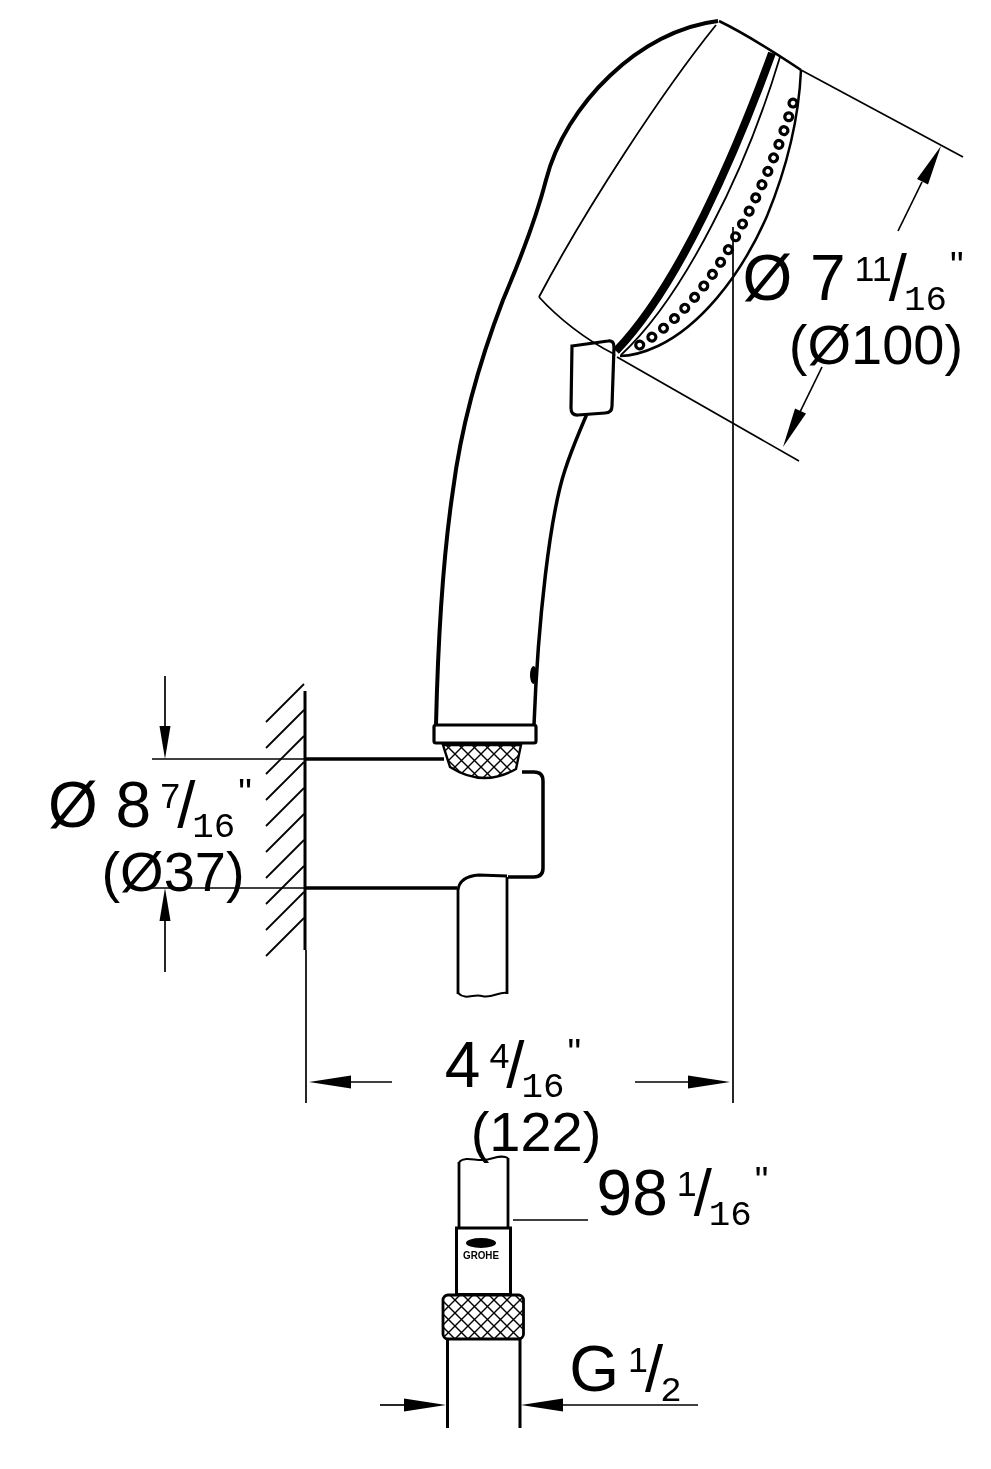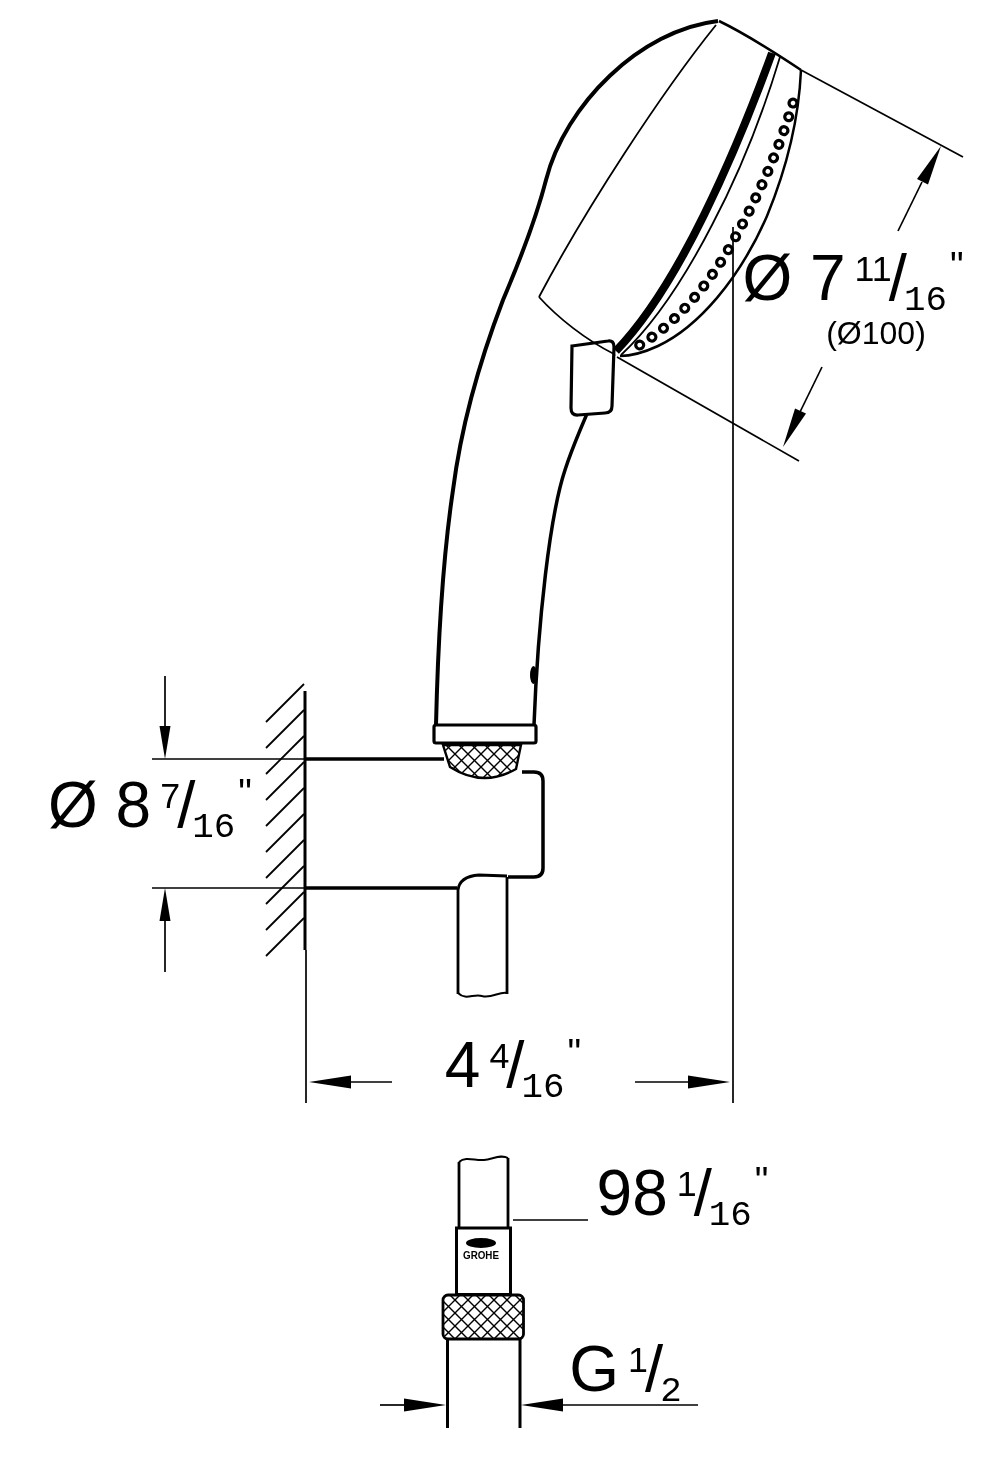--- a/index.html
+++ b/index.html
@@ -1,21 +1,21 @@
 <!DOCTYPE html>
 <html><head>
 <meta charset="utf-8">
 <style>
   html,body{margin:0;padding:0;background:#fff;}
   .stage{position:relative;width:991px;height:1469px;background:#fff;overflow:hidden;
          font-family:"Liberation Sans", sans-serif;color:#000;}
   .art{position:absolute;left:0;top:0;}
   .dim{position:absolute;text-align:center;line-height:1;color:#000;}
   .dim-line1{font-size:64px;white-space:nowrap;letter-spacing:0;}
-  .dim-line2{font-size:32px;margin-top:-2px;white-space:nowrap;padding-left:46px;}
+  .dim-line2{font-size:56px;margin-top:-2px;white-space:nowrap;padding-left:46px;}
   .frac{margin-left:9px;}
   .fsup{font-size:0.56em;vertical-align:0.52em;}
   .fsub{font-size:0.56em;vertical-align:-0.28em;font-family:Liberation Mono, monospace;}
   .fslash{font-size:1.02em;margin:0 -3px;}
   .inch{font-size:0.6em;vertical-align:0.55em;margin-left:3px;}
 </style>
 </head>
 <body>
 
 <div class="stage">
@@ -116,24 +116,26 @@
   </g>
 </svg>
 
   <div class="dim" style="left:733px;top:245px;width:240px;">
     <div class="dim-line1"><span>Ø 7</span><span class="frac"><span class="fsup">11</span><span class="fslash">/</span><span class="fsub">16</span></span><span class="inch">"</span></div>
     <div class="dim-line2">(Ø100)</div>
   </div>
 
   <div class="dim" style="left:40px;top:772px;width:220px;">
     <div class="dim-line1"><span>Ø 8</span><span class="frac"><span class="fsup">7</span><span class="fslash">/</span><span class="fsub">16</span></span><span class="inch">"</span></div>
+    <div class="dim-line2">(Ø37)</div>
   </div>
 
   <div class="dim" style="left:413px;top:1032px;width:200px;">
     <div class="dim-line1"><span>4</span><span class="frac"><span class="fsup">4</span><span class="fslash">/</span><span class="fsub">16</span></span><span class="inch">"</span></div>
+    <div class="dim-line2">(122)</div>
   </div>
 
   <div class="dim" style="left:580px;top:1160px;width:205px;">
     <div class="dim-line1"><span>98</span><span class="frac"><span class="fsup">1</span><span class="fslash">/</span><span class="fsub">16</span></span><span class="inch">"</span></div>
   </div>
 
   <div class="dim" style="left:558px;top:1336px;width:135px;">
     <div class="dim-line1"><span>G</span><span class="frac"><span class="fsup">1</span><span class="fslash">/</span><span class="fsub">2</span></span></div>
   </div>
 

